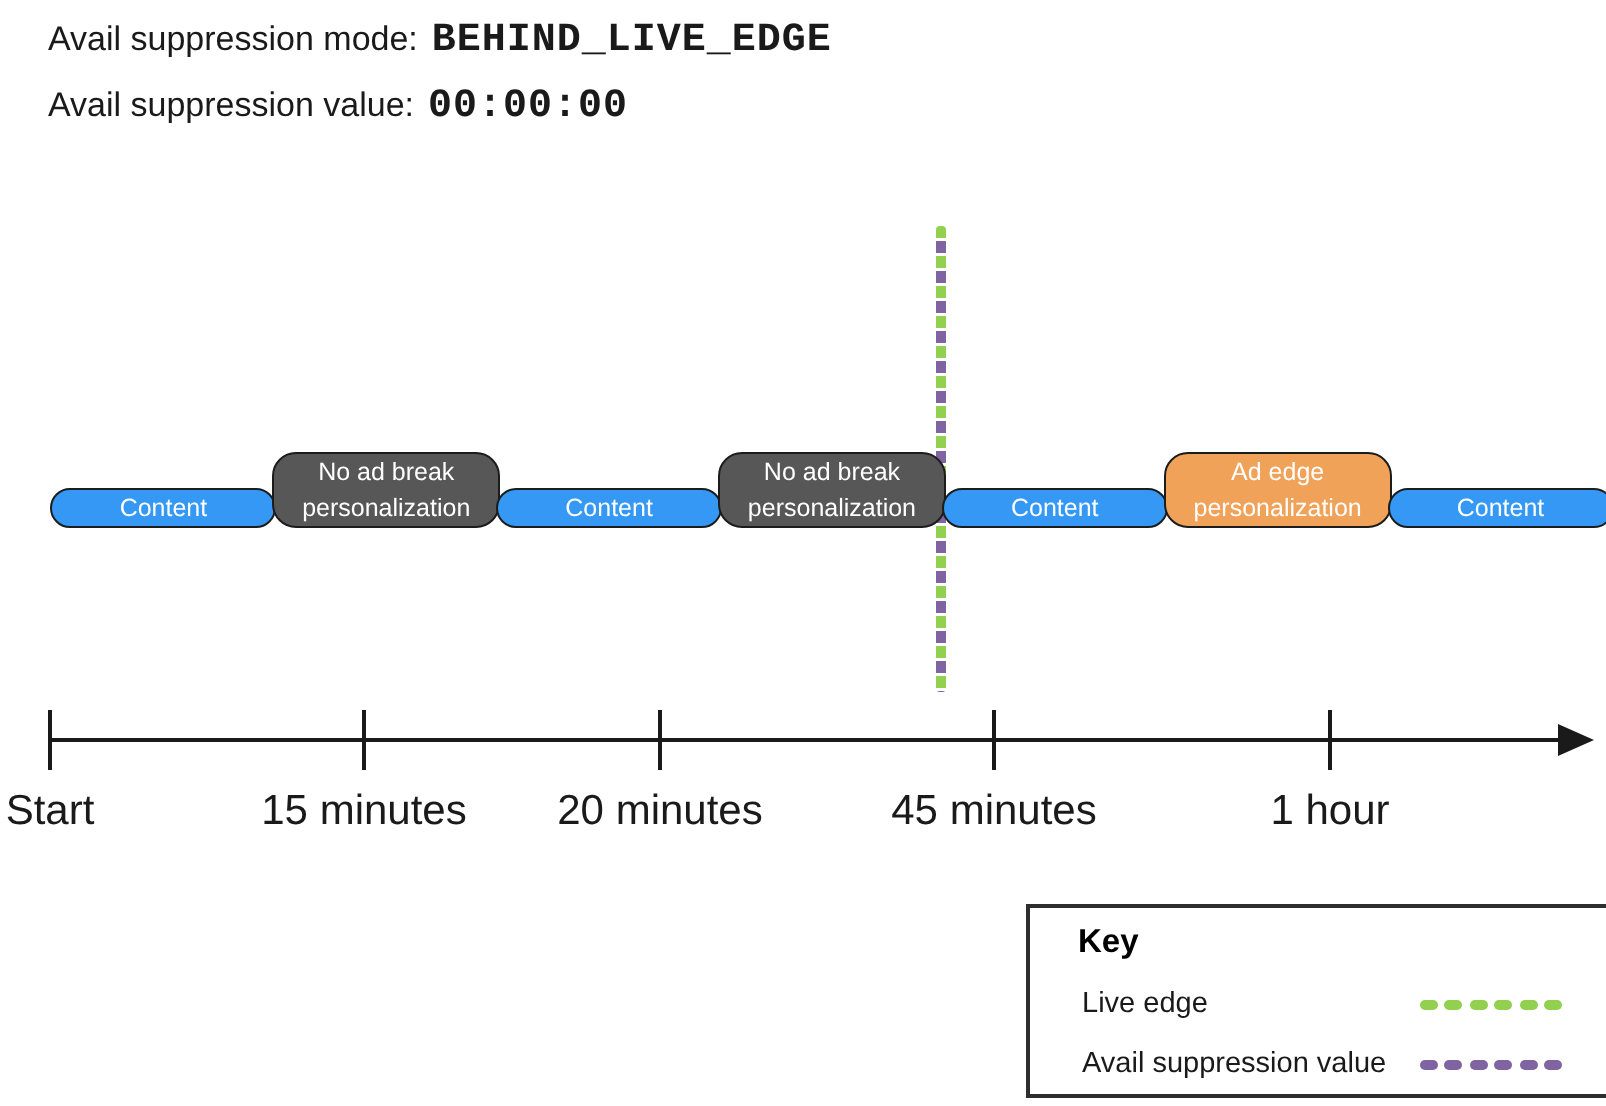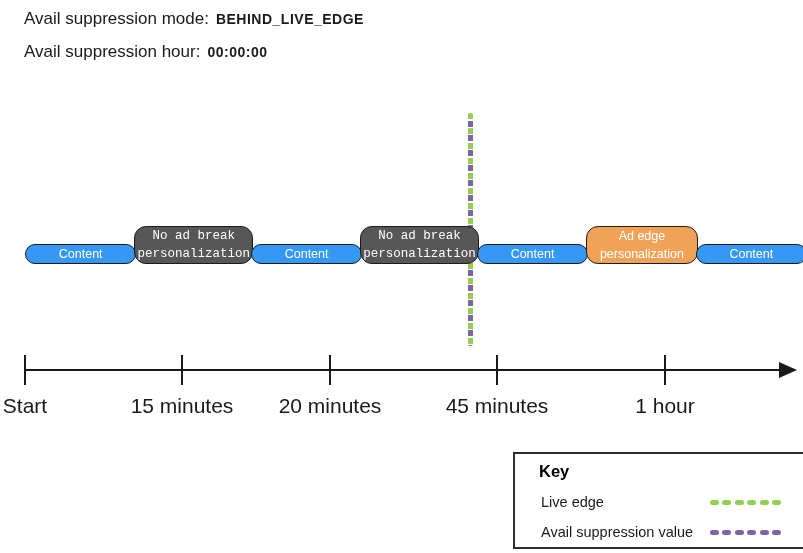--- a/index.html
+++ b/index.html
@@ -18,22 +18,22 @@
   .hdr-line {
     position: absolute;
     left: 24px;
     white-space: nowrap;
     font-size: 17px;
     color: #1a1a1a;
   }
   .hdr-line.l1 { top: 9px; }
   .hdr-line.l2 { top: 42px; }
   .hdr-value {
-    font-family: Liberation Sans, sans-serif;
-    font-size: 14px;
+    font-family: Liberation Mono, monospace;
+    font-size: 20px;
     font-weight: 600;
     padding-left: 7px;
     letter-spacing: 0.5px;
   }
 
   
   .live-line {
     position: absolute;
     left: 468px;
     top: 113px;
@@ -69,21 +69,21 @@
     align-items: center;
     justify-content: center;
     text-align: center;
     color: #ffffff;
     font-size: 12.5px;
     line-height: 1.45;
     padding: 0 2px;
   }
   .seg + .seg { margin-left: -2px; }
   .seg-blue   { background: var(--content-blue); }
-  .seg-gray   { background: var(--no-ad-gray); font-family: Liberation Mono, monospace; }
+  .seg-gray   { background: var(--no-ad-gray); }
   .seg-orange { background: var(--ad-orange); }
 
   
   .axis-line {
     position: absolute;
     left: 25px;
     top: 369px;
     width: 757px;
     height: 2px;
     background: #1a1a1a;
@@ -155,21 +155,21 @@
 </style>
 </head>
 <body>
 
 <div class="canvas">
 
   <div class="hdr-line l1">
     <span>Avail suppression mode:</span><span class="hdr-value">BEHIND_LIVE_EDGE</span>
   </div>
   <div class="hdr-line l2">
-    <span>Avail suppression hour:</span><span class="hdr-value">00:00:00</span>
+    <span>Avail suppression value:</span><span class="hdr-value">00:00:00</span>
   </div>
 
   <div class="live-line"></div>
 
   <div class="segments">
     <div class="seg seg-blue">
       <span>Content</span>
     </div>
     <div class="seg seg-gray">
       <span>No ad break personalization</span>

